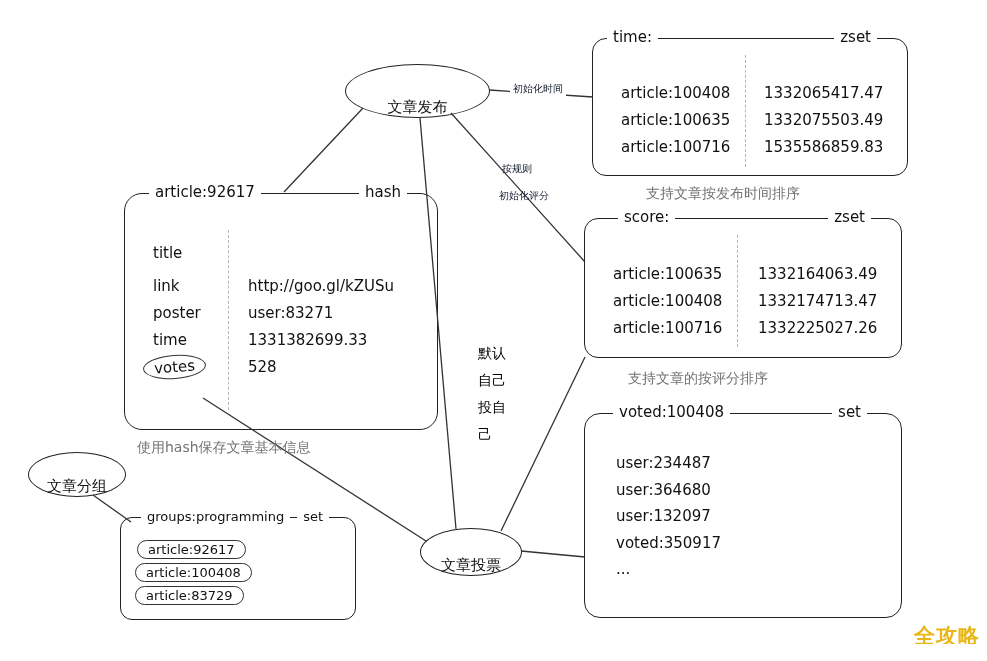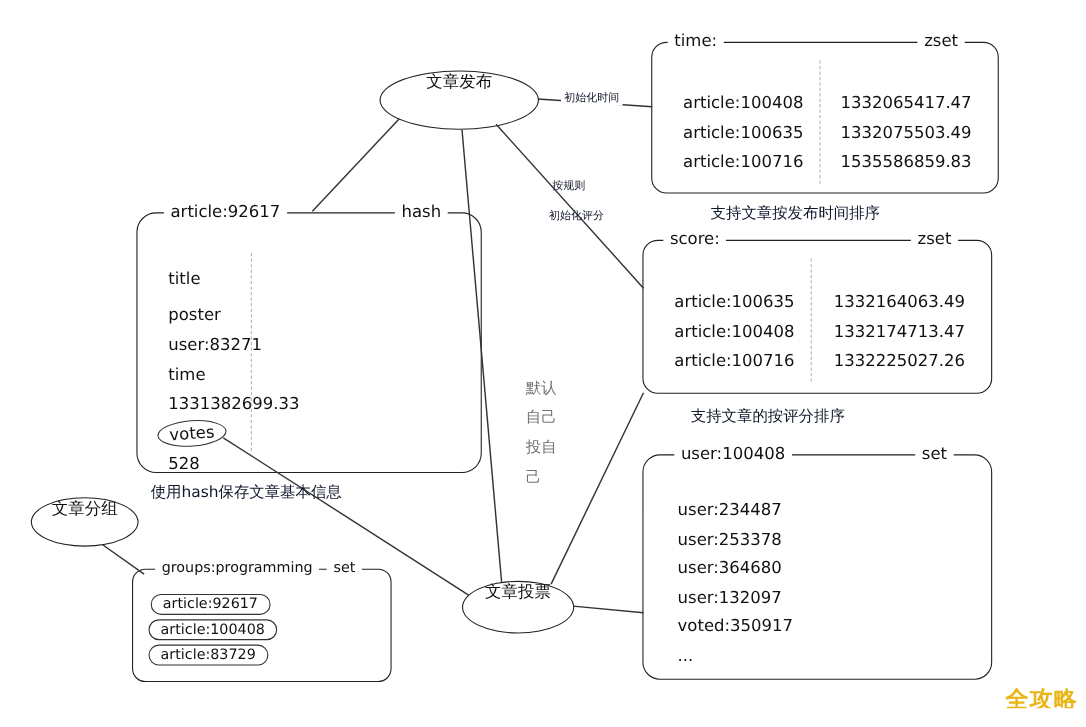--- a/index.html
+++ b/index.html
@@ -6,41 +6,41 @@
   html,body { background:#ffffff; }
   body { font-family:"DejaVu Sans","Liberation Sans",sans-serif; color:#111; }
   .canvas { position:relative; width:987px; height:644px; background:#fff; overflow:hidden; }
 
   .box { position:absolute; border:1.5px solid #222; border-radius:14px; background:#fff; z-index:2; font-size:15px; }
   .box-label { position:absolute; top:-11px; background:#fff; padding:0 6px; font-size:15px; white-space:nowrap; }
   .sep { position:absolute; border-left:1.4px dashed #b5b5b5; }
 
   .zbody .zrow { display:flex; line-height:27px; }
   .zset .k { width:143px; }
-  .hashbox .hrow { display:flex; line-height:27px;flex-direction:column; }
+  .hashbox .hrow { display:flex; line-height:27px; }
   .hashbox .k { width:95px; flex:none; }
   .hashbox .v { width:180px; }
   .hashbox .hrow.first { margin-bottom:6px; }
   .votes-oval { display:inline-block; border:1.3px solid #333; border-radius:50%; padding:0 10px; margin-left:-10px; transform:rotate(-4deg); line-height:22px; }
 
   .setbody .sitem { line-height:26.5px; }
 
   .groupsbox { font-size:13px; }
   .goval { display:table; border:1.2px solid #333; border-radius:10px; padding:0 10px; margin-bottom:4px; line-height:17px; background:#fff; }
 
-  .node { position:absolute; border:1.5px solid #222; border-radius:50%; background:#fff; display:flex; align-items:flex-start; justify-content:center; font-size:15px; z-index:2; }
+  .node { position:absolute; border:1.5px solid #222; border-radius:50%; background:#fff; display:flex; align-items:flex-end; justify-content:center; font-size:15px; z-index:2; }
 
   .edges { position:absolute; left:0; top:0; width:987px; height:661px; z-index:4; pointer-events:none; }
 
   .edge-label { position:absolute; z-index:6; font-size:10px; color:#0f172a; white-space:nowrap; }
   .edge-label.bg { background:#fff; padding:0 3px; }
-  .vlabel { position:absolute; z-index:6; font-size:14px; color:#737373; width:34px; }
+  .vlabel { position:absolute; z-index:6; font-size:14px; color:#000000; width:34px; }
   .vlabel div { line-height:27px; }
 
-  .caption { position:absolute; z-index:6; font-size:14px; color:#0f172a; white-space:nowrap; }
+  .caption { position:absolute; z-index:6; font-size:14px; color:#737373; white-space:nowrap; }
 
   .watermark { position:absolute; z-index:7; font-size:21px; font-weight:bold; color:#e9b616; letter-spacing:1px; }
 </style>
 </head>
 <body>
 
 <div class="canvas">
 
   <div class="box zset" style="left:592px;top:38px;width:316px;height:138px;">
     <span class="box-label" style="left:14px">time:</span>
@@ -56,21 +56,21 @@
           <span class="v">1332075503.49</span>
         </div>
       <div class="zrow">
           <span class="k">article:100716</span>
           <span class="v">1535586859.83</span>
         </div>
     </div>
   </div>
 
   <div class="box zset" style="left:584px;top:218px;width:318px;height:140px;">
-    <span class="box-label" style="left:18px">score:</span>
+    <span class="box-label" style="left:33px">score:</span>
     <span class="box-label" style="right:30px">zset</span>
     <div class="sep" style="left:152px;top:16px;height:112px;"></div>
     <div class="zbody" style="padding:42px 0 0 28px;">
       <div class="zrow">
           <span class="k" style="width:145px">article:100635</span>
           <span class="v">1332164063.49</span>
         </div>
       <div class="zrow">
           <span class="k" style="width:145px">article:100408</span>
           <span class="v">1332174713.47</span>
@@ -84,40 +84,43 @@
 
   <div class="box hashbox" style="left:124px;top:193px;width:314px;height:237px;border-radius:18px;">
     <span class="box-label" style="left:24px">article:92617</span>
     <span class="box-label" style="right:30px">hash</span>
     <div class="sep" style="left:103px;top:36px;height:180px;"></div>
     <div style="padding:46px 0 0 28px;">
       <div class="hrow first">
           <span class="k">title</span>
         </div>
       <div class="hrow">
+          <span class="k">link</span>
+          <span class="v">http://goo.gl/kZUSu</span>
+        </div>
+      <div class="hrow">
           <span class="k">poster</span>
           <span class="v">user:83271</span>
         </div>
       <div class="hrow">
           <span class="k">time</span>
           <span class="v">1331382699.33</span>
         </div>
       <div class="hrow">
           <span class="k"><span class="votes-oval">votes</span></span>
           <span class="v">528</span>
         </div>
     </div>
   </div>
 
   <div class="box" style="left:584px;top:413px;width:318px;height:205px;border-radius:16px;">
-    <span class="box-label" style="left:28px">user:100408</span>
+    <span class="box-label" style="left:28px">voted:100408</span>
     <span class="box-label" style="right:34px">set</span>
     <div class="setbody" style="padding:36px 0 0 31px;">
       <div class="sitem">user:234487</div>
-      <div class="sitem">user:253378</div>
       <div class="sitem">user:364680</div>
       <div class="sitem">user:132097</div>
       <div class="sitem">voted:350917</div>
       <div class="sitem">...</div>
     </div>
   </div>
 
   <div class="box groupsbox" style="left:120px;top:517px;width:236px;height:103px;border-radius:12px;">
     <span class="box-label" style="left:20px;font-size:13px;top:-9px;">groups:programming</span>
     <span class="box-label" style="right:26px;font-size:13px;top:-9px;">set</span>

